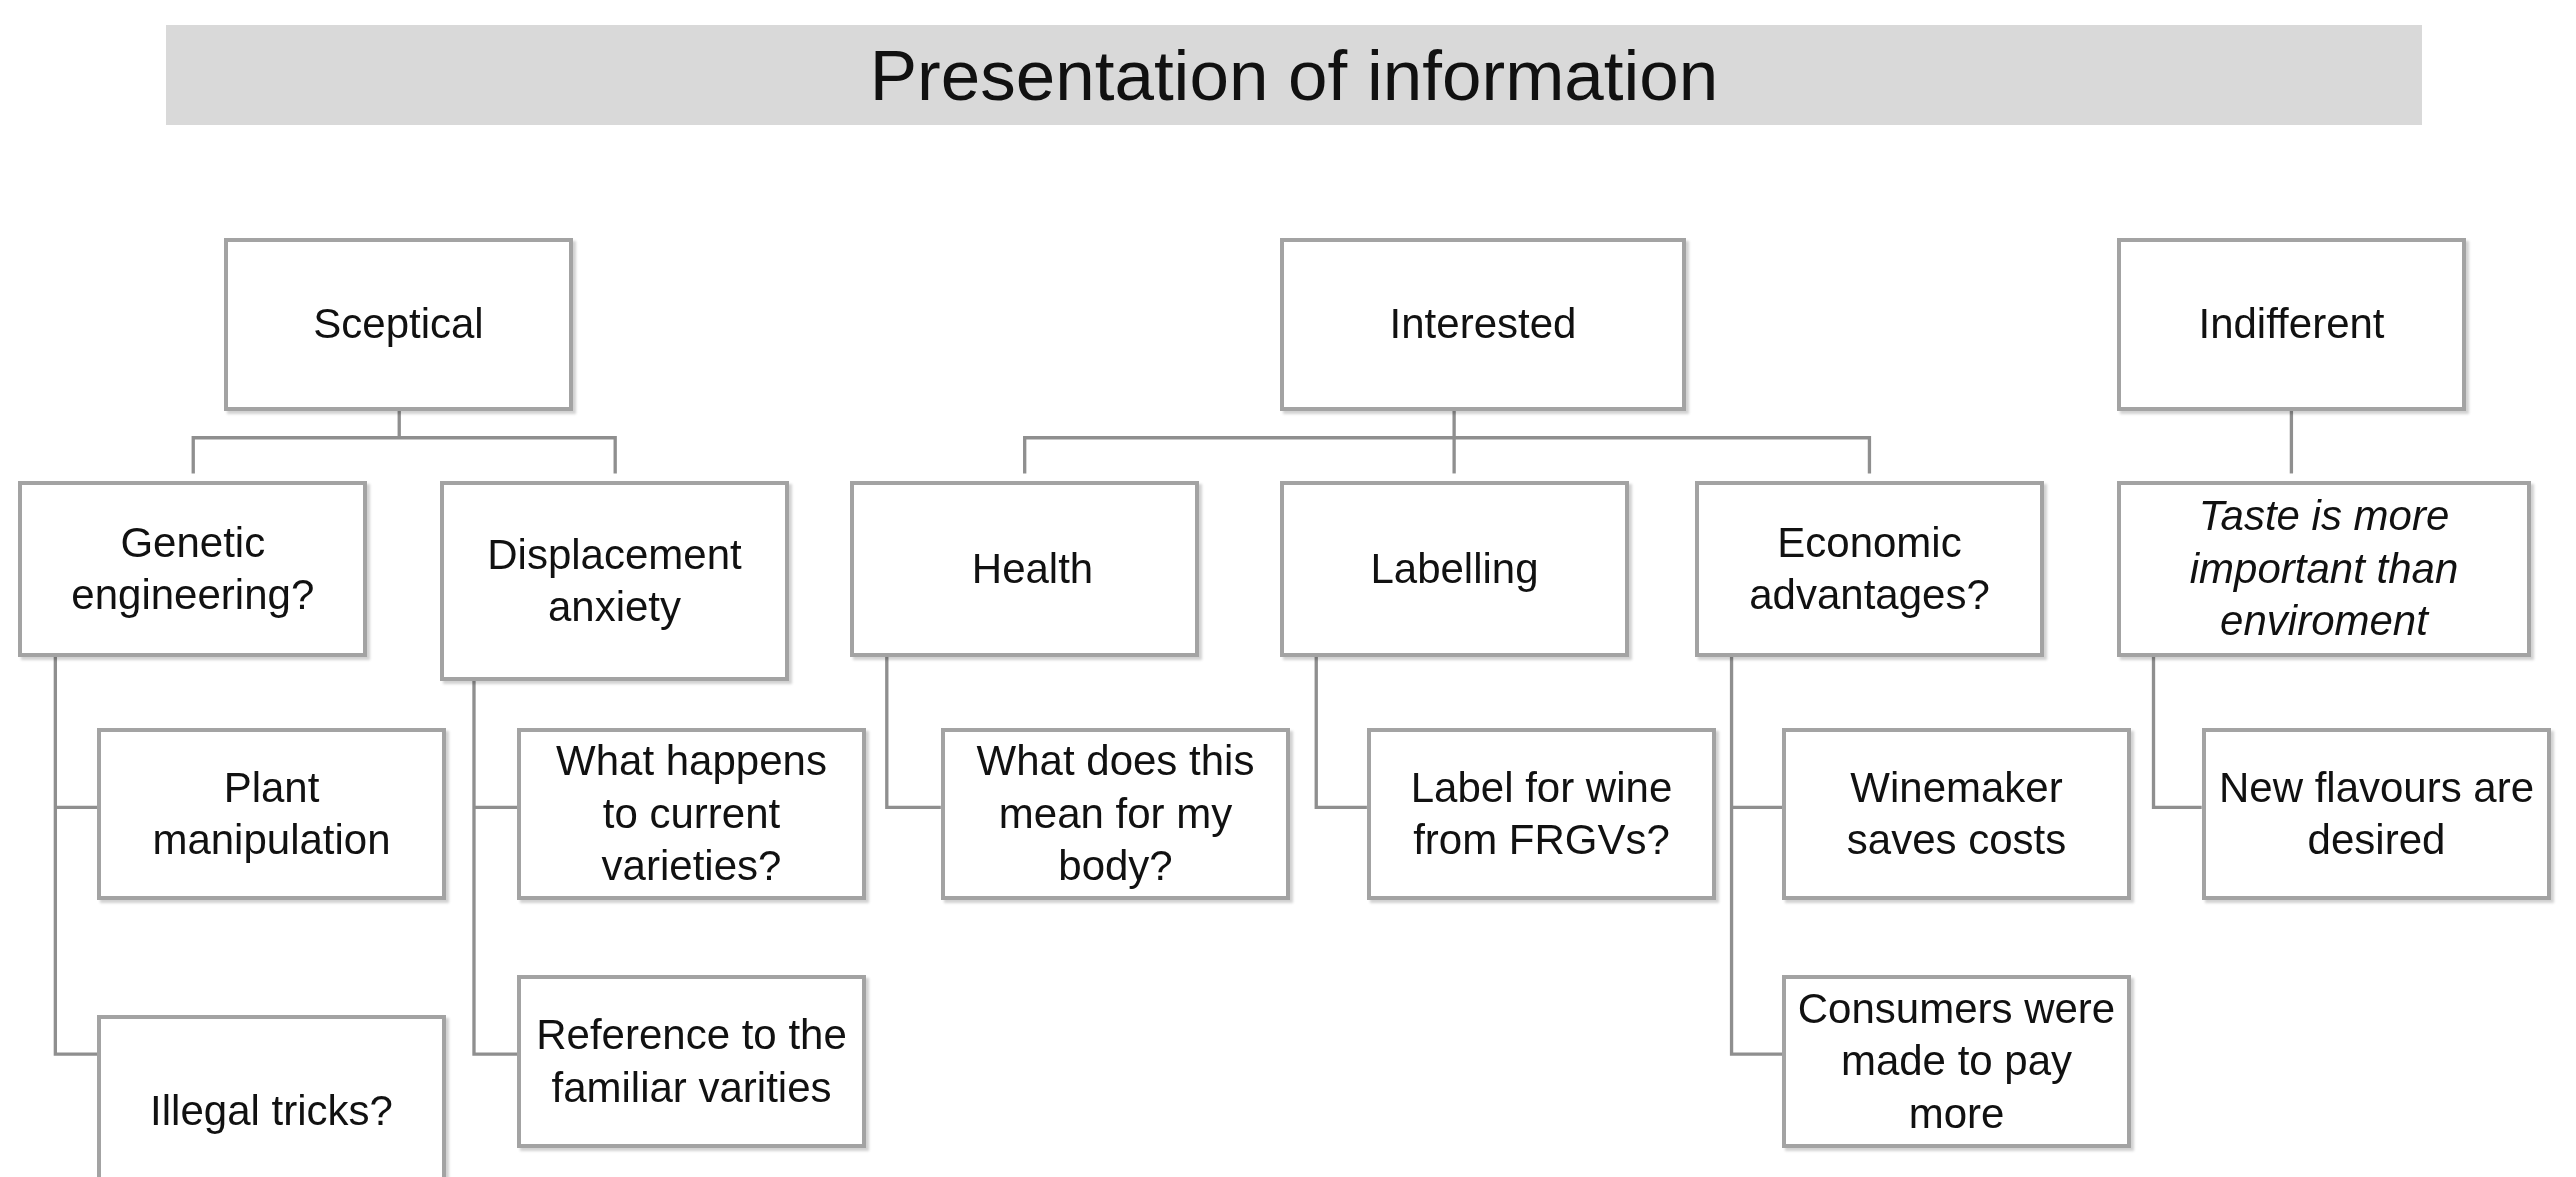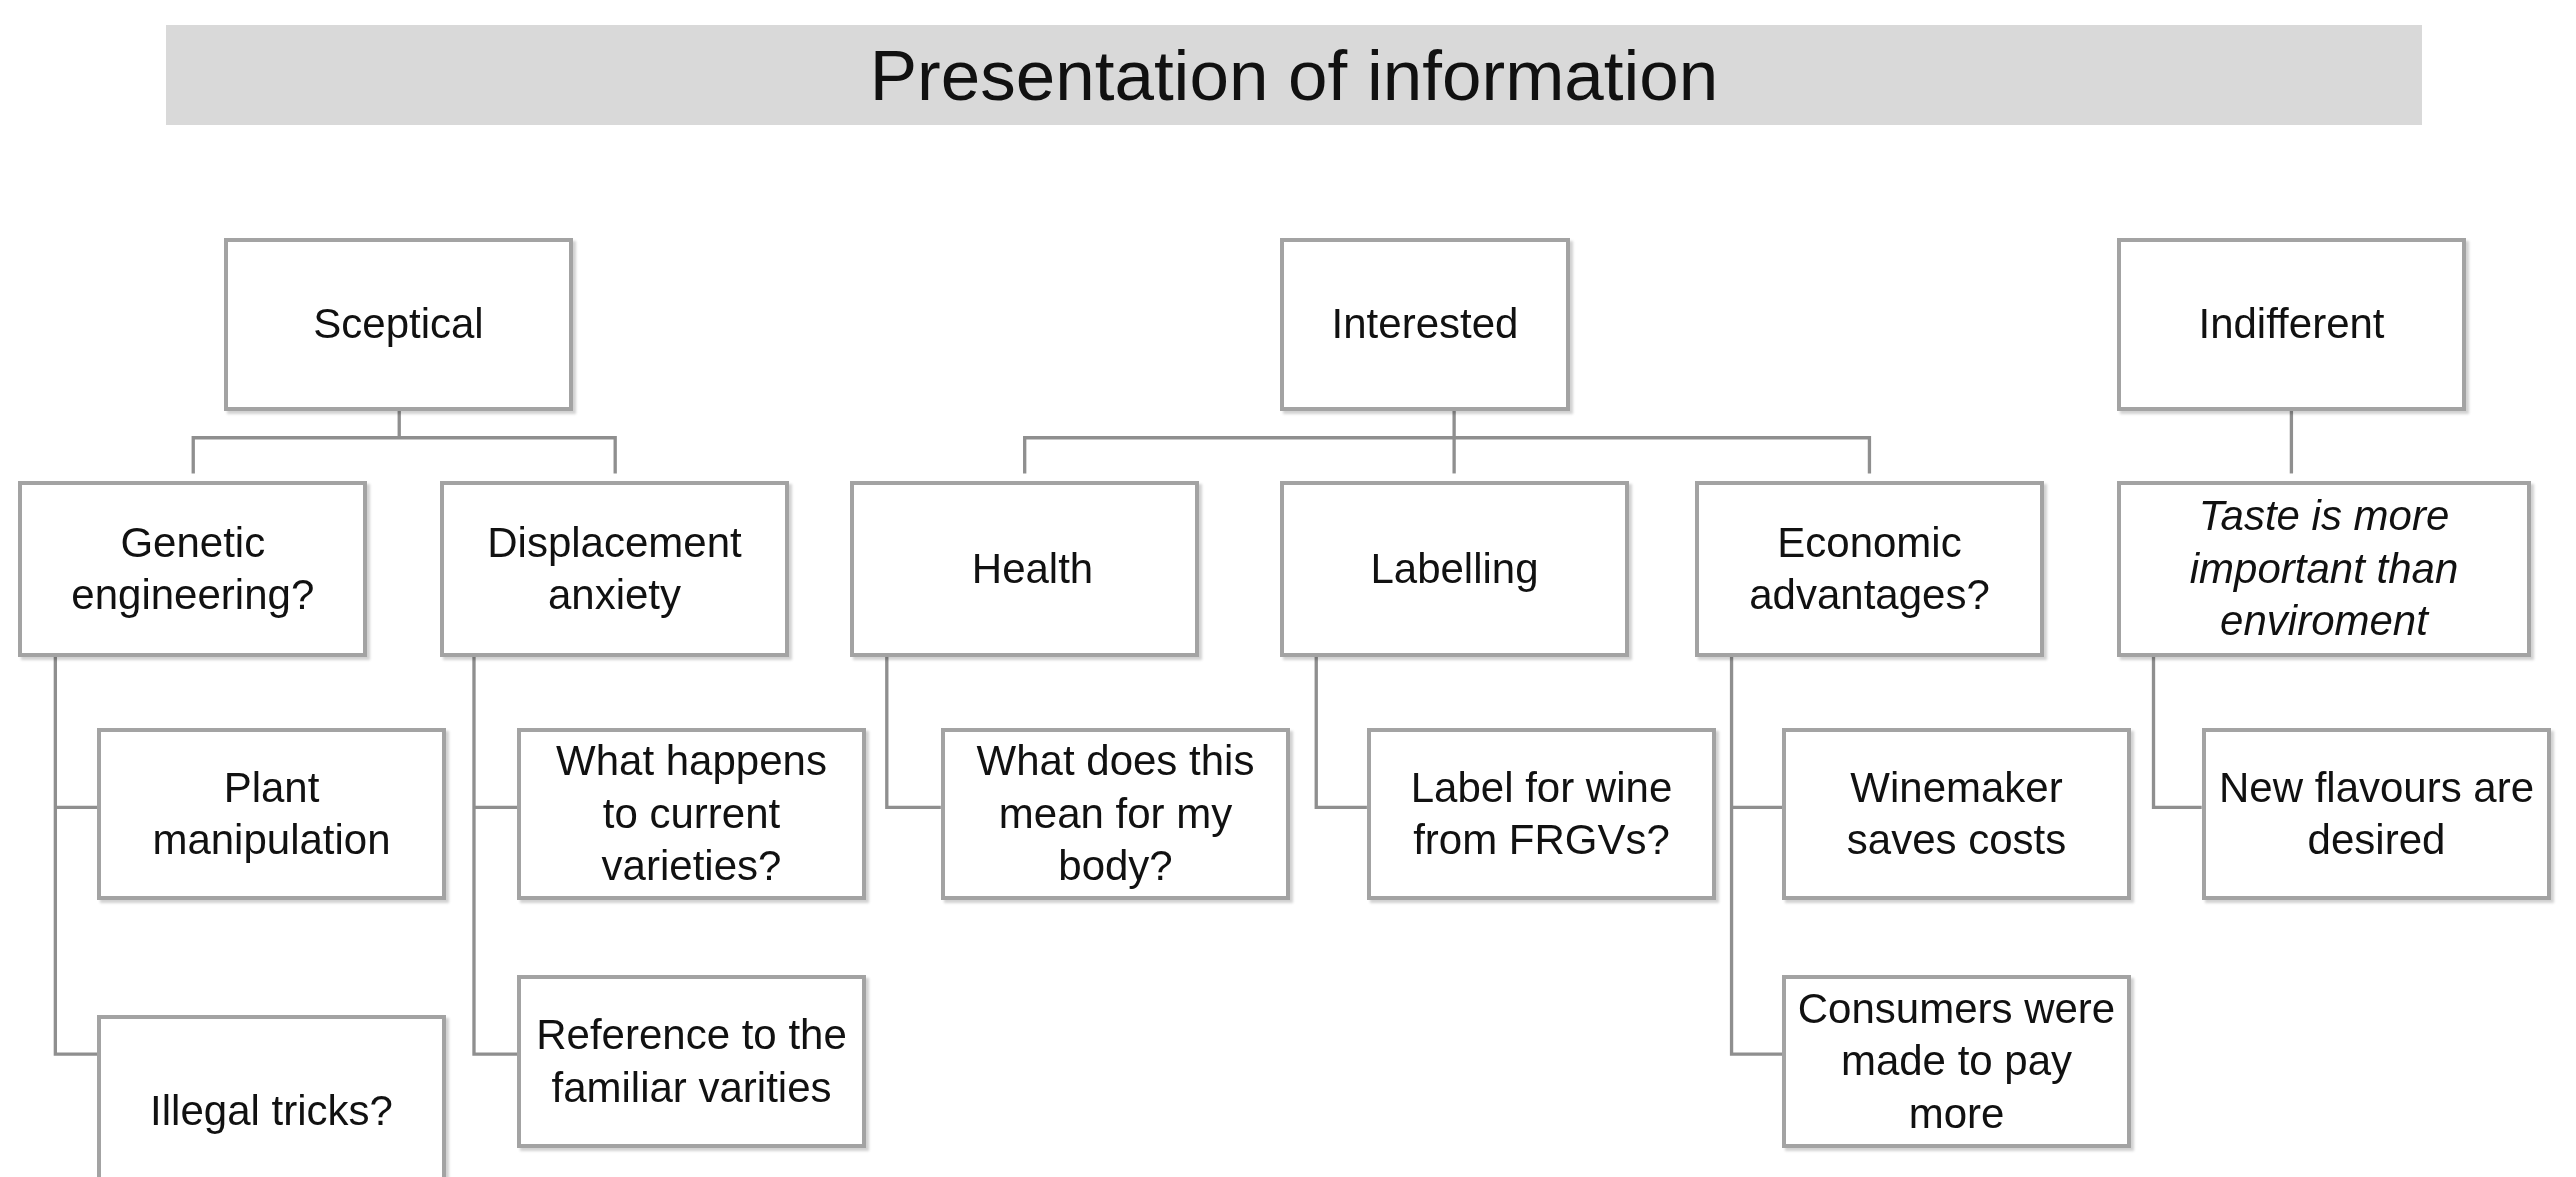--- a/index.html
+++ b/index.html
@@ -74,26 +74,26 @@
 
     <polyline points="2084,782 2084,1269 2145,1269" fill="none" stroke="#8f8f8f" stroke-width="4"></polyline>
     <polyline points="2084,972 2145,972" fill="none" stroke="#8f8f8f" stroke-width="4"></polyline>
 
     <polyline points="2592,782 2592,972 2650,972" fill="none" stroke="#8f8f8f" stroke-width="4"></polyline>
   </svg>
 
   <div class="title-bar">Presentation of information</div>
 
   <div class="node" style="left:224px;top:231px;width:349px;height:173px;">Sceptical</div>
-  <div class="node" style="left:1280px;top:231px;width:290px;height:173px;text-align:right;">Interested</div>
+  <div class="node" style="left:1280px;top:231px;width:406px;height:173px;text-align:right;">Interested</div>
   <div class="node" style="left:2117px;top:231px;width:349px;height:173px;">Indifferent</div>
 
   <div class="node" style="left:18.3px;top:474px;width:349px;height:176px;">Genetic
 engineering?</div>
-  <div class="node" style="left:440px;top:474px;width:349px;height:176px;">Displacement
+  <div class="node" style="left:440px;top:474px;width:349px;height:200px;">Displacement
 anxiety</div>
   <div class="node" style="left:850px;top:474px;width:349px;height:176px;padding-left:16px;">Health</div>
   <div class="node" style="left:1280px;top:474px;width:349px;height:176px;">Labelling</div>
   <div class="node" style="left:1695px;top:474px;width:349px;height:176px;">Economic
 advantages?</div>
   <div class="node" style="left:2117px;top:474px;width:414px;height:176px;font-style:italic;">Taste is more
 important than
 enviroment</div>
 
   <div class="node" style="left:97px;top:721px;width:349px;height:172px;">Plant

